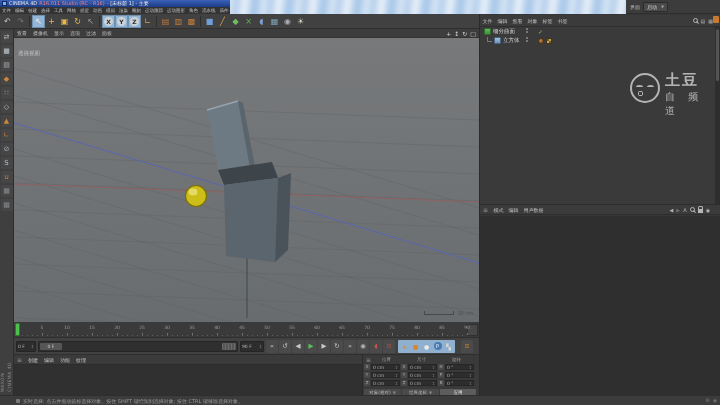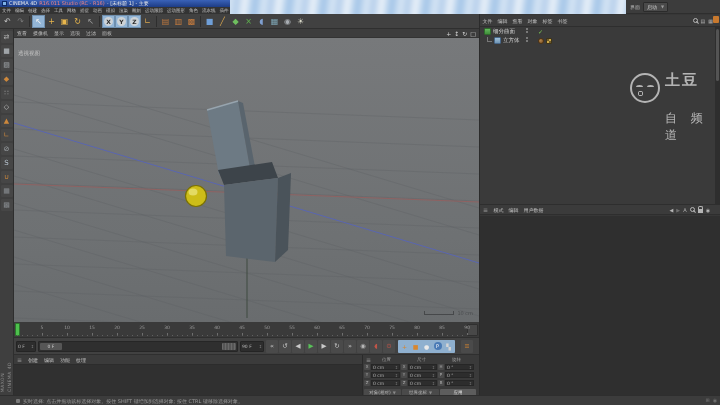--- a/index.html
+++ b/index.html
@@ -103,21 +103,21 @@
     display:flex; gap:5px; color:rgba(255,255,255,.62); pointer-events:none;}
   .wm-logo { width:30px; height:30px; border:2px solid rgba(255,255,255,.62); border-radius:50%;
     position:relative; flex:none; margin-top:3px;}
   .wm-eye { position:absolute; width:7px; height:4px; border-top:2px solid rgba(255,255,255,.62);
     border-radius:50% 50% 0 0; top:10px;}
   .wm-eye.l { left:4px;} .wm-eye.r { left:15px;}
   .wm-mouth { position:absolute; width:5px; height:5px; border:1.5px solid rgba(255,255,255,.62);
     border-radius:1.5px; left:6px; top:16px;}
   .wm-text { display:flex; flex-direction:column;}
   .wm-brand { font-size:15px; font-weight:bold; letter-spacing:2px; line-height:20px;}
-  .wm-sub { font-size:12px; letter-spacing:5px; margin-top:20px;}
+  .wm-sub { font-size:10px; letter-spacing:5px; margin-top:0;}
   
   .timeline { position:absolute; left:14px; top:322px; width:465px; height:16px; background:#3a3a3a;
     border-bottom:1px solid #2f2f2f;}
   .playhead { position:absolute; left:1px; top:1px; width:5px; height:13px; background:#4ec04e;
     border:1px solid #2a7a2a; border-radius:1px;}
   .tick { position:absolute; top:3px; transform:translateX(-50%); font-size:4.5px; color:#9b9b9b;}
   .tickmark { position:absolute; top:11px; width:1px; height:2px; background:#6f6f6f;}
   .tl-dots { position:absolute; left:3px; right:16px; top:13px; height:1px;
     background:repeating-linear-gradient(90deg,#606060 0 1px,transparent 1px 5px);}
   .tl-endbox { position:absolute; right:1px; top:2px; width:11px; height:12px; background:#484848;

